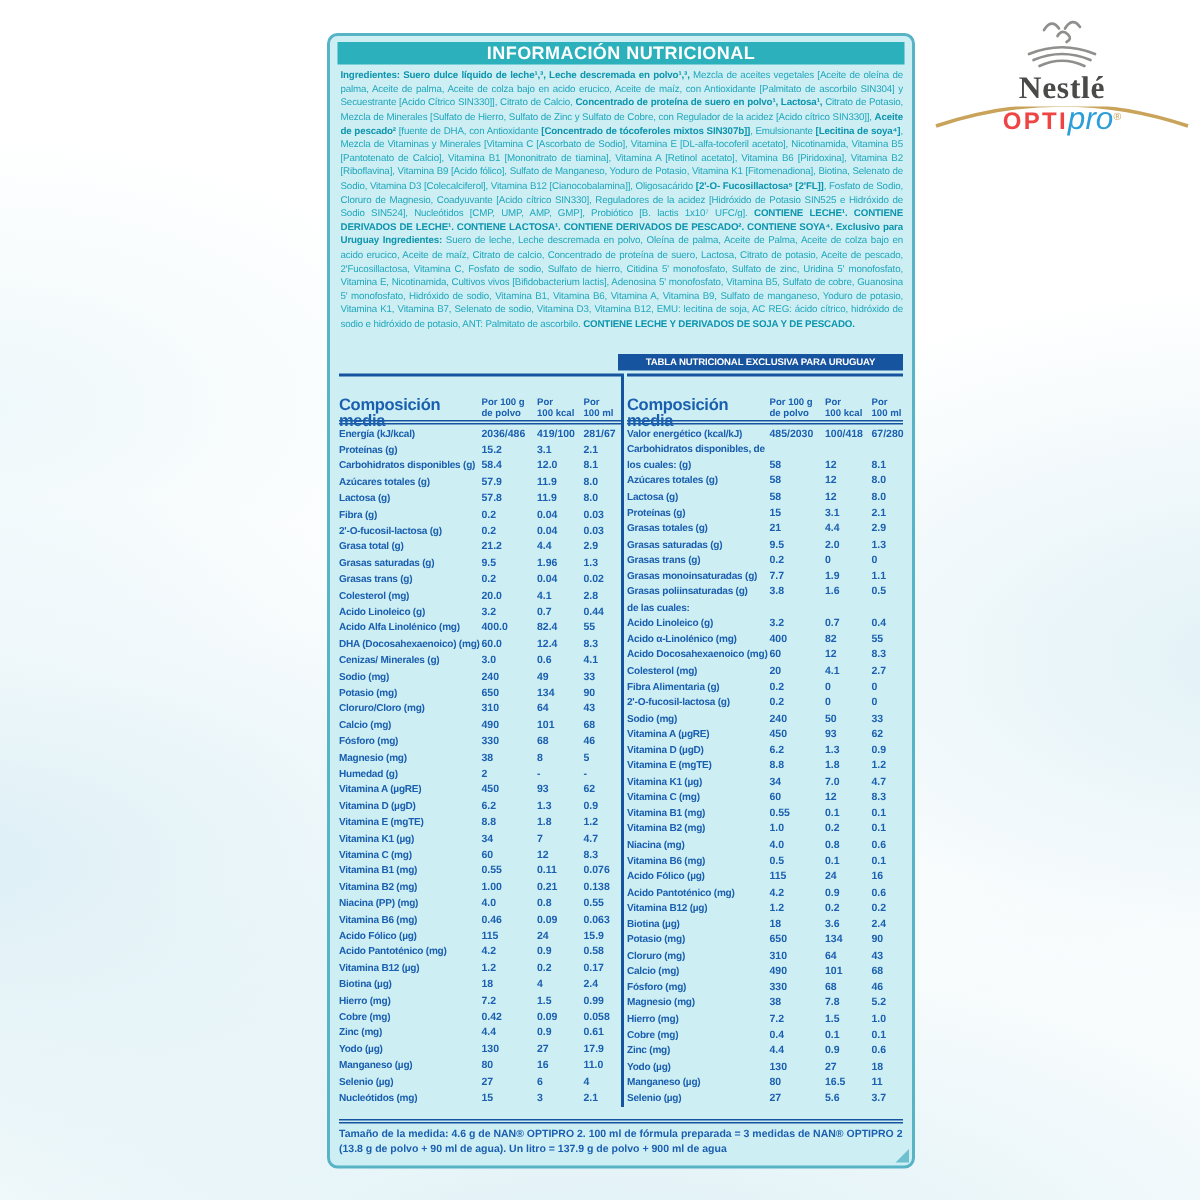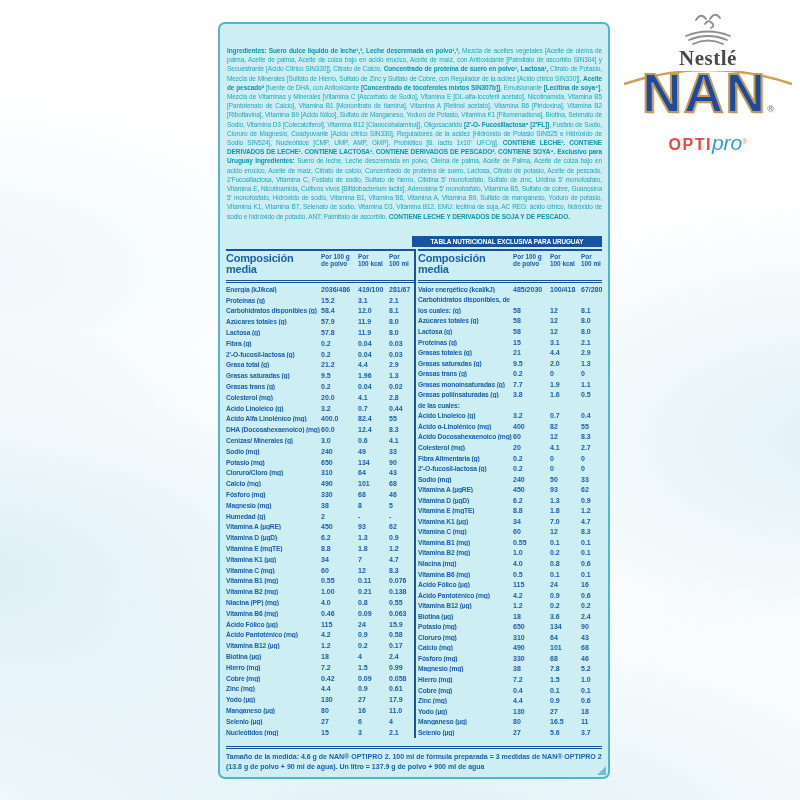--- a/index.html
+++ b/index.html
@@ -50,21 +50,21 @@
   }
   .ingredients .b{font-weight:bold;color:#0d95ae}
   .banner{
     position:absolute;top:212px;right:6px;width:190px;height:11px;background:#17549f;color:#ffffff;
     font-weight:bold;font-size:6.4px;line-height:11px;text-align:center;letter-spacing:-.1px;
   }
   .tables{position:absolute;top:225px;left:6px;right:6px;display:flex}
   .ntable{width:50%;box-sizing:border-box}
   .ntable.right{border-left:2px solid #17549f;padding-left:2px}
   .t-head{
-    display:flex;align-items:flex-start;height:34px;box-sizing:border-box;padding:2px 0 0;
+    display:flex;align-items:flex-start;height:34px;box-sizing:border-box;padding:14px 0 0;
     border-top:2px solid #17549f;border-bottom:3px double #17549f;color:#1a5fb0;
   }
   .t-title{flex:0 0 95px;font-size:11px;font-weight:bold;line-height:10.5px;white-space:pre-line;letter-spacing:-.2px}
   .t-colh{font-size:6.4px;font-weight:bold;line-height:7px;white-space:pre-line}
   .t-colh.c1{flex:0 0 37px}
   .t-colh.c2{flex:0 0 31px}
   .t-colh.c3{flex:0 0 31px}
   .t-body{padding-top:1px;color:#1a5fb0}
   .t-row{display:flex;align-items:center}
   .left .t-row{height:10.8px}
@@ -94,25 +94,25 @@
       <path d="M21 36 Q36 29 51 36"></path>
       <path d="M24 12 q5 -8 10 -1"></path>
       <path d="M38 11 q5 -8 10 -1"></path>
       <path d="M33 16 q3 -5 7 -1 q3 3 -1 5"></path>
     </g>
   </svg>
   <svg class="arcs" viewBox="0 0 176 34">
     <path d="M4 30 Q88 2 172 30" fill="none" stroke="#c9a35a" stroke-width="2.4"></path>
   </svg>
   <div class="nestle">Nestlé</div>
-  <div class="nan"><span>NAN</span><span class="nanreg">®</span></div>
   <div class="optipro"><span class="opti">OPTI</span><span class="pro">pro</span><span class="proreg">®</span></div>
 </div>
 
 <div class="panel">
+  <div class="hdrbar">INFORMACIÓN NUTRICIONAL</div>
 
   <div class="ingredients"><span class="b">Ingredientes: Suero dulce líquido de leche¹,³, Leche descremada en polvo¹,³, </span><span>Mezcla de aceites vegetales [Aceite de oleína de palma, Aceite de palma, Aceite de colza bajo en acido erucico, Aceite de maíz, con Antioxidante [Palmitato de ascorbilo SIN304] y Secuestrante [Acido Cítrico SIN330]], Citrato de Calcio, </span><span class="b">Concentrado de proteína de suero en polvo¹, Lactosa¹, </span><span>Citrato de Potasio, Mezcla de Minerales [Sulfato de Hierro, Sulfato de Zinc y Sulfato de Cobre, con Regulador de la acidez [Acido cítrico SIN330]], </span><span class="b">Aceite de pescado² </span><span>[fuente de DHA, con Antioxidante </span><span class="b">[Concentrado de tócoferoles mixtos SIN307b]]</span><span>, Emulsionante </span><span class="b">[Lecitina de soya⁴]</span><span>, Mezcla de Vitaminas y Minerales [Vitamina C [Ascorbato de Sodio], Vitamina E [DL-alfa-tocoferil acetato], Nicotinamida, Vitamina B5 [Pantotenato de Calcio], Vitamina B1 [Mononitrato de tiamina], Vitamina A [Retinol acetato], Vitamina B6 [Piridoxina], Vitamina B2 [Riboflavina], Vitamina B9 [Acido fólico], Sulfato de Manganeso, Yoduro de Potasio, Vitamina K1 [Fitomenadiona], Biotina, Selenato de Sodio, Vitamina D3 [Colecalciferol], Vitamina B12 [Cianocobalamina]], Oligosacárido </span><span class="b">[2'-O- Fucosillactosa⁵ [2'FL]]</span><span>, Fosfato de Sodio, Cloruro de Magnesio, Coadyuvante [Acido cítrico SIN330], Reguladores de la acidez [Hidróxido de Potasio SIN525 e Hidróxido de Sodio SIN524], Nucleótidos [CMP, UMP, AMP, GMP], Probiótico [B. lactis 1x10⁷ UFC/g]. </span><span class="b">CONTIENE LECHE¹. CONTIENE DERIVADOS DE LECHE¹. CONTIENE LACTOSA¹. CONTIENE DERIVADOS DE PESCADO². CONTIENE SOYA⁴. Exclusivo para Uruguay </span><span class="b">Ingredientes: </span><span>Suero de leche, Leche descremada en polvo, Oleína de palma, Aceite de Palma, Aceite de colza bajo en acido erucico, Aceite de maíz, Citrato de calcio, Concentrado de proteína de suero, Lactosa, Citrato de potasio, Aceite de pescado, 2'Fucosillactosa, Vitamina C, Fosfato de sodio, Sulfato de hierro, Citidina 5' monofosfato, Sulfato de zinc, Uridina 5' monofosfato, Vitamina E, Nicotinamida, Cultivos vivos [Bifidobacterium lactis], Adenosina 5' monofosfato, Vitamina B5, Sulfato de cobre, Guanosina 5' monofosfato, Hidróxido de sodio, Vitamina B1, Vitamina B6, Vitamina A, Vitamina B9, Sulfato de manganeso, Yoduro de potasio, Vitamina K1, Vitamina B7, Selenato de sodio, Vitamina D3, Vitamina B12, EMU: lecitina de soja, AC REG: ácido cítrico, hidróxido de sodio e hidróxido de potasio, ANT: Palmitato de ascorbilo. </span><span class="b">CONTIENE LECHE Y DERIVADOS DE SOJA Y DE PESCADO.</span></div>
 
   <div class="banner">TABLA NUTRICIONAL EXCLUSIVA PARA URUGUAY</div>
 
   <div class="tables">
     <div class="ntable left">
       <div class="t-head">
         <div class="t-title">Composición
 media</div>

